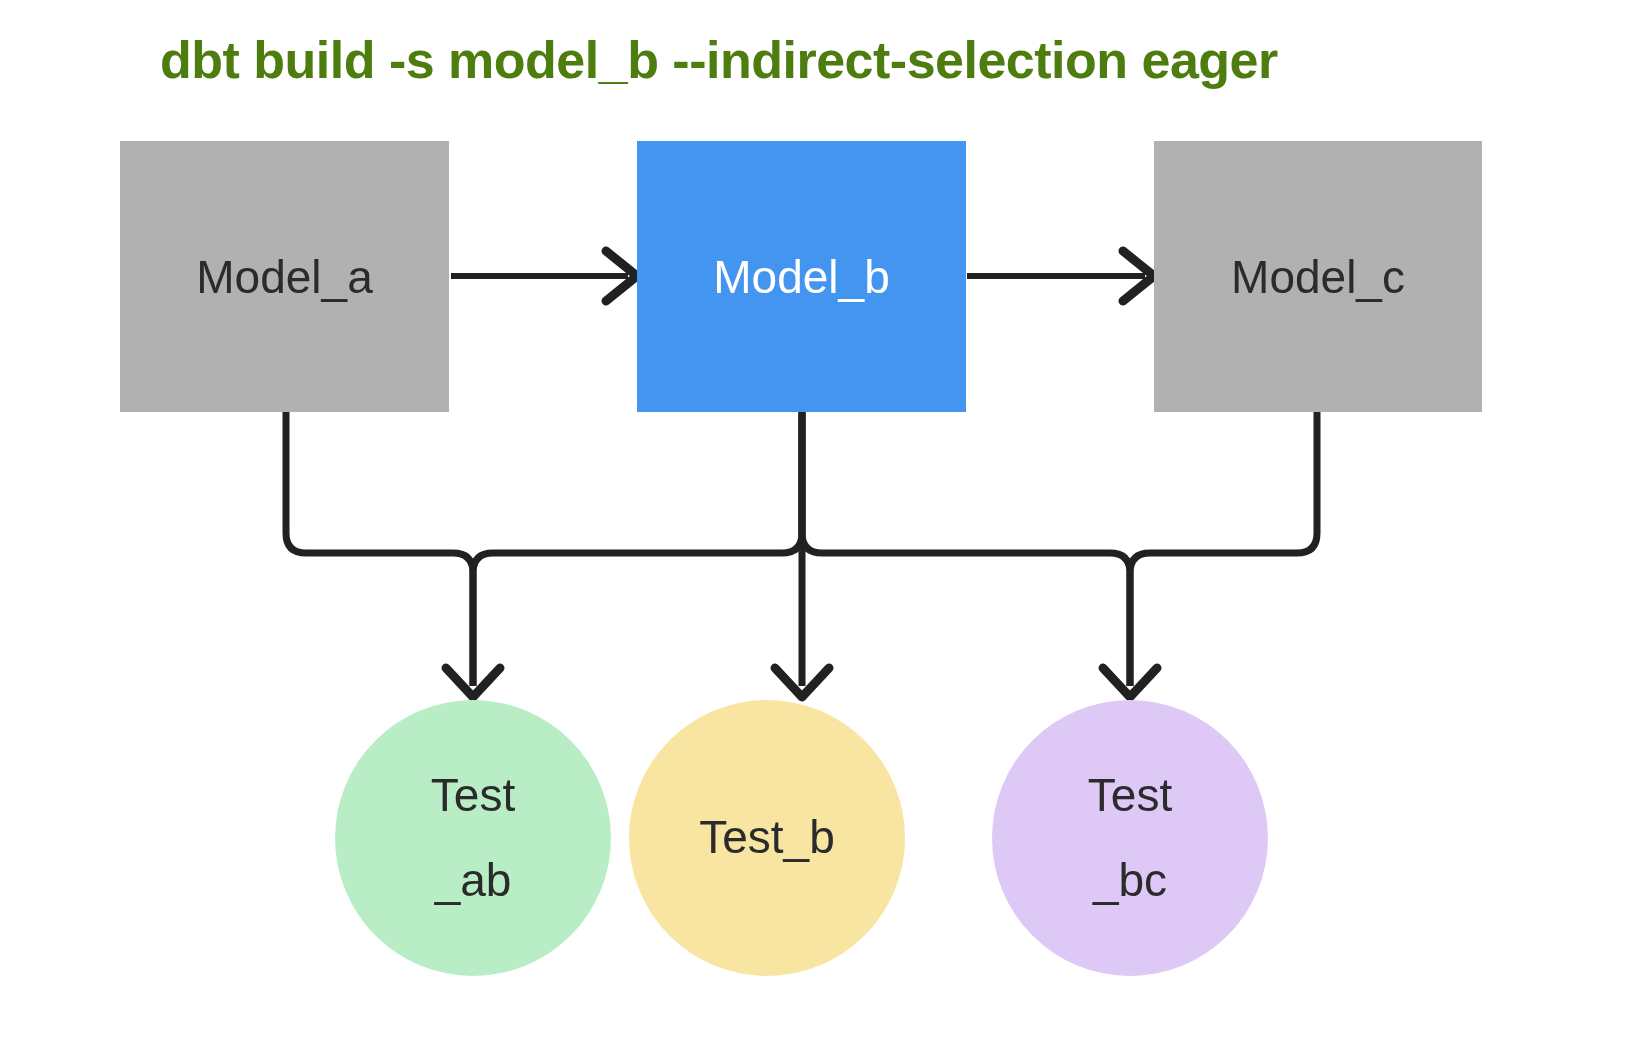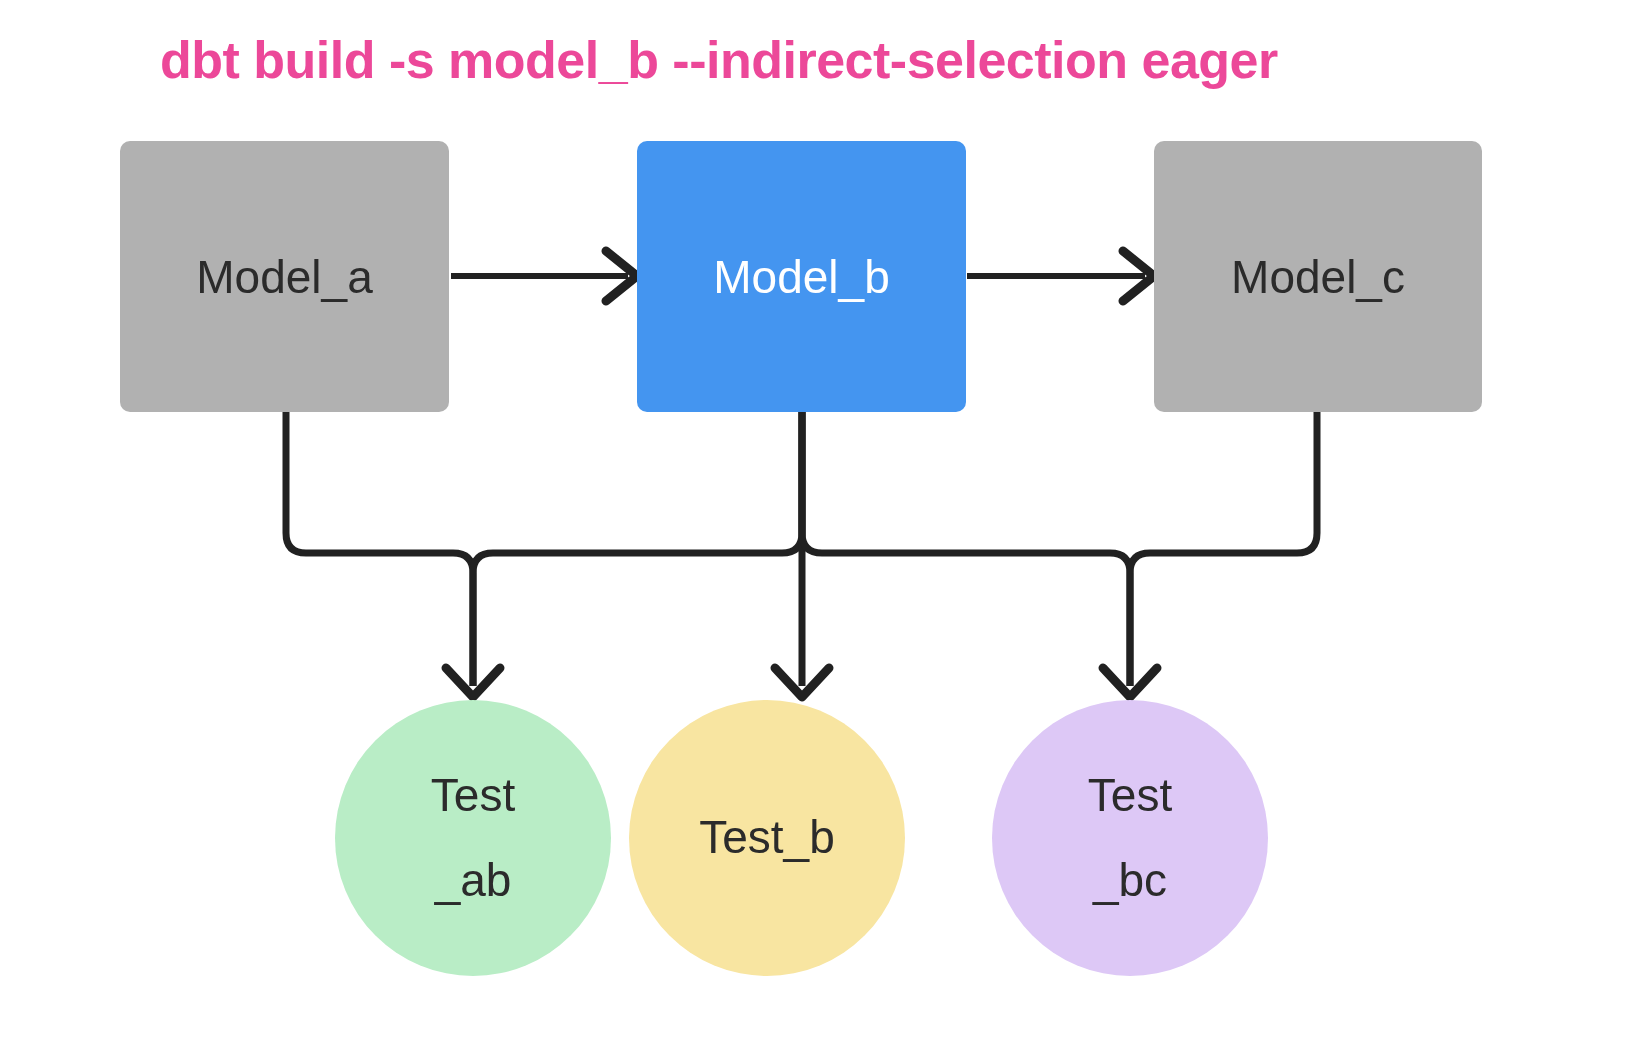--- a/index.html
+++ b/index.html
@@ -11,29 +11,29 @@
     font-family: "Liberation Sans", sans-serif;
     overflow: hidden;
   }
   #title {
     position: absolute;
     left: 160px;
     top: 30px;
     font-size: 52px;
     font-weight: 600;
     letter-spacing: -0.5px;
-    color: #ec4899;
+    color: #4d7c0f;
     white-space: nowrap;
   }
   .model-box {
     position: absolute;
     top: 141px;
     height: 271px;
     width: 329px;
-    border-radius: 10px;
+    border-radius: 0;
     display: flex;
     align-items: center;
     justify-content: center;
     font-size: 46px;
     color: #2b2b2b;
     background: #b1b1b1;
   }
   #model-a { left: 120px; }
   #model-b { left: 637px; background: #4495f0; color: #ffffff; }
   #model-c { left: 1154px; width: 328px; }

